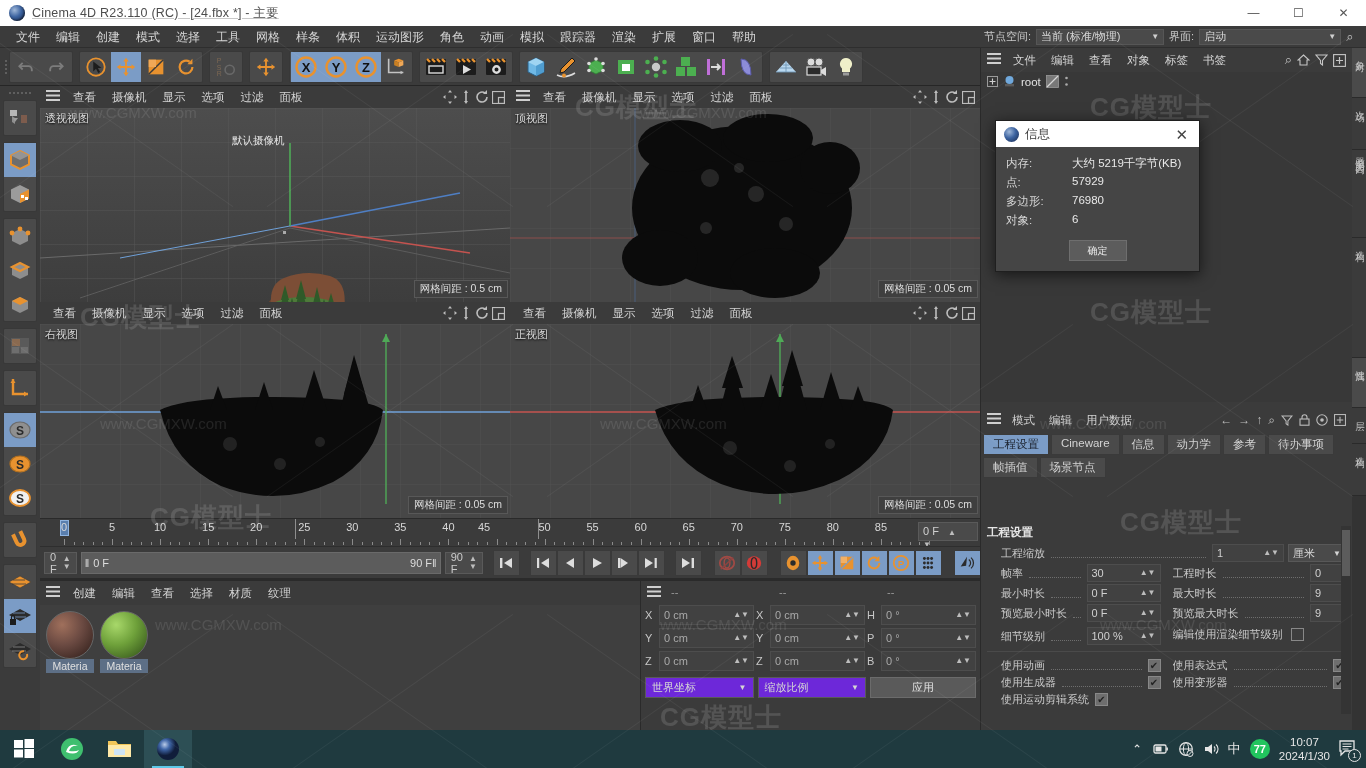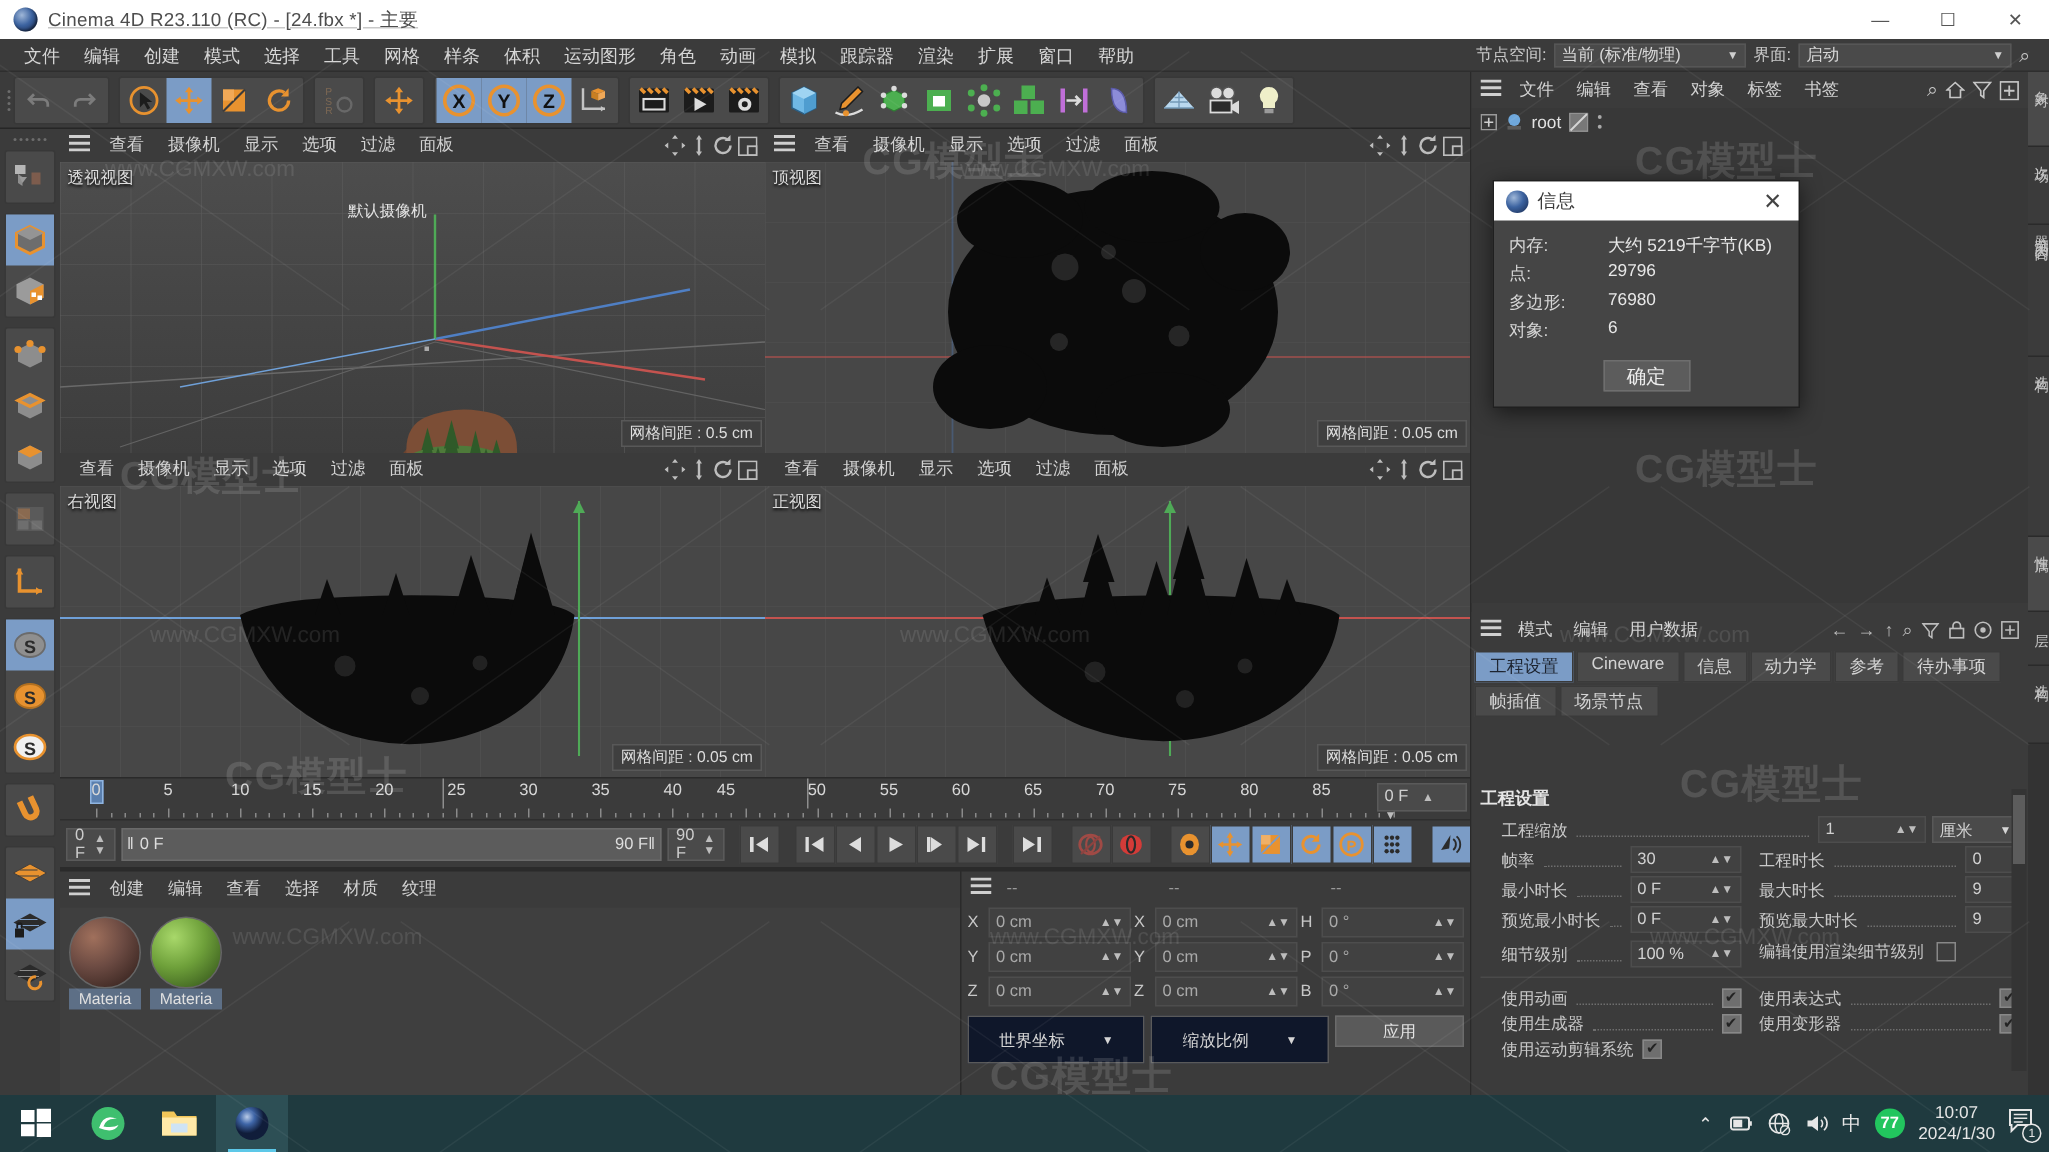--- a/index.html
+++ b/index.html
@@ -85,21 +85,21 @@
   .matsphere { width:48px; height:48px; border:1px solid #666; }
   .matname { font-size:10.5px; color:#e0e0e0; text-align:center; background:#5d6f86; padding:1px 0; }
 
   
   .coord { position:absolute; left:640px; top:580px; right:386px; bottom:38px; background:#3b3b3b; border-left:1px solid #2a2a2a; border-top:1px solid #2a2a2a;}
   .co-head { height:22px; display:flex; align-items:center; padding-left:6px; gap:0; font-size:11px; color:#9a9a9a;}
   .co-grid { padding:2px 4px; display:grid; grid-template-columns:12px 1fr 12px 1fr 12px 1fr; gap:3px 2px; align-items:center;}
   .co-lab { font-size:11px; color:#c7c7c7; }
   .co-f { background:#414141; border:1px solid #4d4d4d; height:20px; display:flex; align-items:center; padding:0 4px; font-size:11px; color:#a9a9a9;}
   .co-row2 { display:flex; gap:4px; padding:4px; }
-  .co-sel { flex:1; background:#0f172a; border:1px solid #5a5a5a; height:32px; display:flex; align-items:center; padding:0 20px; font-size:11px; color:#d5d5d5;}
+  .co-sel { flex:1; background:#6d28d9; border:1px solid #5a5a5a; height:21px; display:flex; align-items:center; padding:0 6px; font-size:11px; color:#d5d5d5;}
   .co-apply { flex:1.1; background:#5a5a5a; border:1px solid #6b6b6b; height:21px; display:flex; align-items:center; justify-content:center; font-size:11px; color:#e2e2e2;}
 
   
   .rpanel { position:absolute; right:0; top:48px; width:386px; bottom:38px; background:#3b3b3b; border-left:1px solid #2a2a2a; }
   .rp-head { height:24px; background:#3b3b3b; display:flex; align-items:center; padding-left:6px; gap:1px;}
   .rp-head .mi { padding:0 7px; font-size:11.5px; color:#d2d2d2; line-height:24px;}
   .rp-icons { margin-left:auto; display:flex; align-items:center; gap:5px; padding-right:20px;}
   .objmgr { position:absolute; top:24px; left:0; right:14px; height:330px; background:#383838; }
   .obj-row { display:flex; align-items:center; gap:5px; padding:3px 6px; font-size:11.5px; color:#e2e2e2;}
   .attrmgr { position:absolute; top:360px; left:0; right:14px; bottom:0; background:#3b3b3b;}
@@ -134,21 +134,21 @@
   .dlg-title { height:26px; background:#fff; display:flex; align-items:center; padding:0 4px;}
   .dlg-ico { width:15px;height:15px;border-radius:50%;margin:0 6px 0 4px;
     background:radial-gradient(circle at 35% 32%, #9fb7d8 0%, #3c63a0 45%, #16264a 100%);}
   .dlg-t { color:#3b3b3b; font-size:12.5px;}
   .dlg-x { margin-left:auto; color:#444; font-size:15px; padding:0 7px; line-height:1;}
   .dlg-body { padding:7px 10px 10px 10px; }
   .dlg-row { display:flex; font-size:11.5px; color:#dcdcdc; padding:2px 0;}
   .dlg-k { width:66px; color:#d6d6d6;}
   .dlg-v { color:#e8e8e8;}
   .dlg-ok { width:58px; margin:10px auto 0 auto; background:#5c5c5c; border:1px solid #6e6e6e; height:21px;
-     display:flex; align-items:center; justify-content:center; font-size:13px; color:#ececec;}
+     display:flex; align-items:center; justify-content:center; font-size:10px; color:#ececec;}
 
   
   .taskbar { position:absolute; left:0; bottom:0; width:1366px; height:38px; background:#1f3a3f; display:flex; align-items:center;}
   .tk-start { width:48px; height:38px; display:flex; align-items:center; justify-content:center;}
   .tk-app { width:48px; height:38px; display:flex; align-items:center; justify-content:center; position:relative;}
   .tk-app.act { background:#2d4f55; }
   .tk-app.act:after { content:''; position:absolute; bottom:0; left:8px; right:8px; height:2px; background:#5dc8e8;}
   .tray { margin-left:auto; display:flex; align-items:center; gap:9px; padding-right:8px; color:#e6e6e6; font-size:11.5px;}
   .clock { text-align:center; line-height:14px; font-size:11.5px;}
   .badge77 { width:20px;height:20px;border-radius:50%;background:#22c55e;color:#fff;font-size:11px;
@@ -1411,21 +1411,21 @@
       <div class="dlg-t">信息</div>
       <div class="dlg-x">✕</div>
     </div>
     <div class="dlg-body">
       <div class="dlg-row">
         <span class="dlg-k">内存:</span>
         <span class="dlg-v">大约 5219千字节(KB)</span>
         </div>
       <div class="dlg-row">
         <span class="dlg-k">点:</span>
-        <span class="dlg-v">29796</span>
+        <span class="dlg-v">57929</span>
         </div>
       <div class="dlg-row">
         <span class="dlg-k">多边形:</span>
         <span class="dlg-v">76980</span>
         </div>
       <div class="dlg-row">
         <span class="dlg-k">对象:</span>
         <span class="dlg-v">6</span>
         </div>
       <div class="dlg-ok">确定</div>

